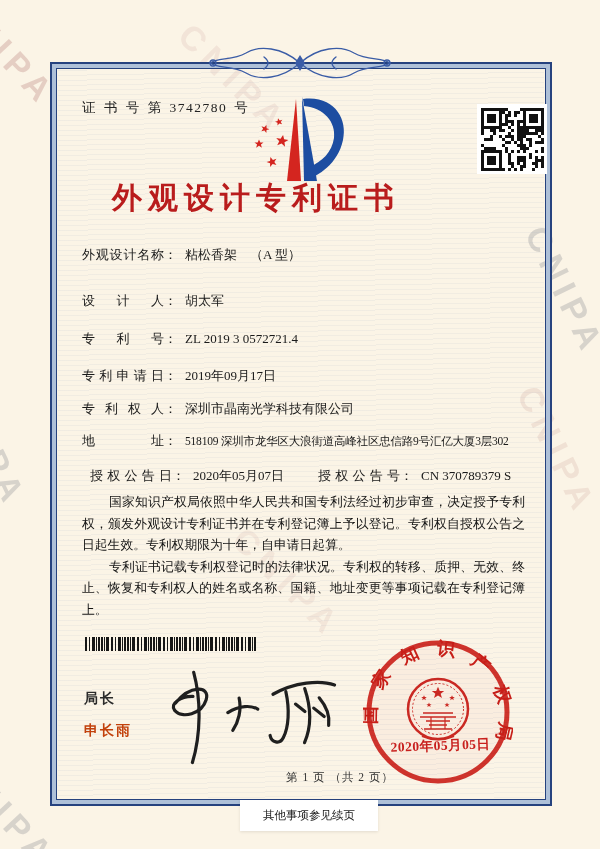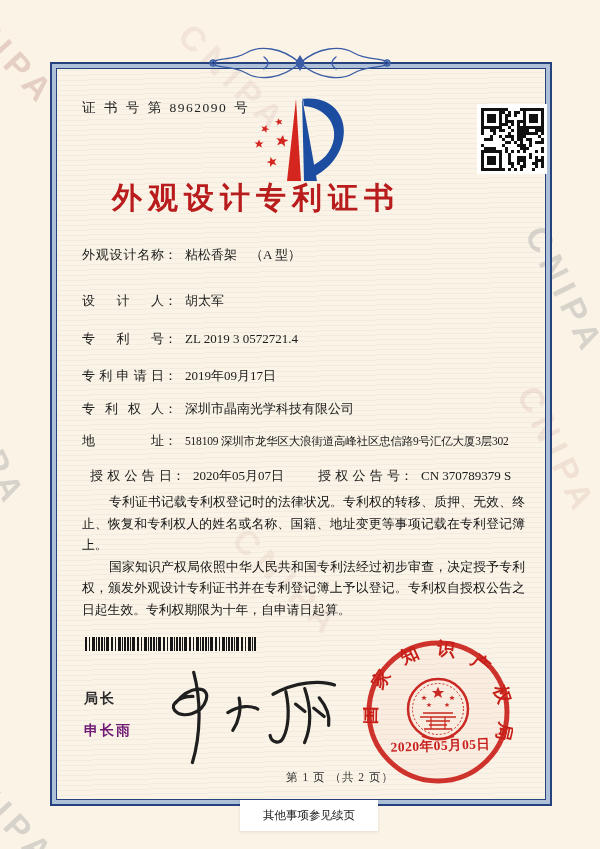--- a/index.html
+++ b/index.html
@@ -51,21 +51,21 @@
   .pair2{position:absolute;left:228px;top:0;white-space:nowrap;}
   
   .paras{position:absolute;left:82px;top:492px;width:443px;}
   .paras p{margin:0;text-indent:2.1em;font-size:12.8px;line-height:21.6px;
     text-align:justify;color:#141414;}
   
   .barcode{position:absolute;left:85px;top:637px;width:176px;height:14px;}
   .sig-title{position:absolute;left:84px;top:690px;font-family:"Liberation Sans","DejaVu Sans",sans-serif;
     font-size:14px;font-weight:600;letter-spacing:2px;color:#2b2b2b;}
   .sig-name{position:absolute;left:84px;top:722px;font-family:"Liberation Sans","DejaVu Sans",sans-serif;
-    font-size:14px;font-weight:600;letter-spacing:2px;color:#701a75;}
+    font-size:14px;font-weight:600;letter-spacing:2px;color:#c2410c;}
   .signature{position:absolute;left:140px;top:660px;width:200px;height:105px;}
   .seal{position:absolute;left:363px;top:637px;width:150px;height:150px;mix-blend-mode:multiply;}
   .seal-date{position:absolute;left:368px;top:737px;width:145px;text-align:center;
     color:#c8201e;font-size:13.5px;font-weight:700;letter-spacing:.5px;transform:rotate(-2deg);}
   .page-ind{position:absolute;left:50px;top:770px;width:500px;text-align:center;
     font-size:11.5px;letter-spacing:1px;color:#333;padding-left:40px;}
   .note-box{position:absolute;left:240px;top:800px;width:138px;padding:8px 0;background:#fff;
     text-align:center;font-size:11.5px;color:#222;box-shadow:0 1px 3px rgba(0,0,0,.10);}
 </style>
 </head>
@@ -85,21 +85,21 @@
   <g stroke="#3a5ca6" fill="none" stroke-width="1.3" stroke-linecap="round">
     <path d="M96,18 C78,2 55,0 42,8 C28,16 14,12 6,18 C14,24 28,20 42,28 C55,36 78,34 96,18"></path>
     <path d="M96,18 C114,2 137,0 150,8 C164,16 178,12 186,18 C178,24 164,20 150,28 C137,36 114,34 96,18"></path>
     <circle cx="9" cy="18" r="3"></circle>
     <circle cx="183" cy="18" r="3"></circle>
     <path d="M60,12 q8,6 0,12 M132,12 q-8,6 0,12"></path>
     <path d="M96,10 l5,8 -5,8 -5,-8 z" fill="#3a5ca6" stroke="none"></path>
   </g>
 </svg>
 
-<div class="cert-no">证 书 号 第 8962090 号</div>
+<div class="cert-no">证 书 号 第 3742780 号</div>
 
 <div class="qr-box">
   <svg width="63" height="63" viewBox="0 0 63 63">
       <rect x="0" y="0" width="21" height="21" fill="#111"></rect>
       <rect x="3" y="3" width="15" height="15" fill="#fff"></rect>
       <rect x="6" y="6" width="9" height="9" fill="#111"></rect>
       <rect x="42" y="0" width="21" height="21" fill="#111"></rect>
       <rect x="45" y="3" width="15" height="15" fill="#fff"></rect>
       <rect x="48" y="6" width="9" height="9" fill="#111"></rect>
       <rect x="0" y="42" width="21" height="21" fill="#111"></rect>
@@ -271,22 +271,22 @@
   <div class="f-row fr5">
     <span class="f-label">地址</span><span class="f-colon">：</span><span class="f-val small">518109 深圳市龙华区大浪街道高峰社区忠信路9号汇亿大厦3层302</span>
   </div>
   <div class="f-row fr6" style="width:442px;margin-left:8px;">
     <span><span class="f-label">授权公告日</span><span class="f-colon">：</span><span class="f-val">2020年05月07日</span></span>
     <span class="pair2"><span class="f-label">授权公告号</span><span class="f-colon">：</span><span class="f-val">CN 370789379 S</span></span>
   </div>
 </div>
 
 <div class="paras">
+  <p>国家知识产权局依照中华人民共和国专利法经过初步审查，决定授予专利权，颁发外观设计专利证书并在专利登记簿上予以登记。专利权自授权公告之日起生效。专利权期限为十年，自申请日起算。</p>
   <p>专利证书记载专利权登记时的法律状况。专利权的转移、质押、无效、终止、恢复和专利权人的姓名或名称、国籍、地址变更等事项记载在专利登记簿上。</p>
-  <p>国家知识产权局依照中华人民共和国专利法经过初步审查，决定授予专利权，颁发外观设计专利证书并在专利登记簿上予以登记。专利权自授权公告之日起生效。专利权期限为十年，自申请日起算。</p>
 </div>
 
 <div class="barcode">
   <svg width="176" height="14" viewBox="0 0 176 14" preserveAspectRatio="none">
       <rect x="0" y="0" width="2" height="14" fill="#161616"></rect>
       <rect x="4" y="0" width="1" height="14" fill="#161616"></rect>
       <rect x="7" y="0" width="3" height="14" fill="#161616"></rect>
       <rect x="11" y="0" width="1" height="14" fill="#161616"></rect>
       <rect x="13" y="0" width="2" height="14" fill="#161616"></rect>
       <rect x="16" y="0" width="2" height="14" fill="#161616"></rect>

